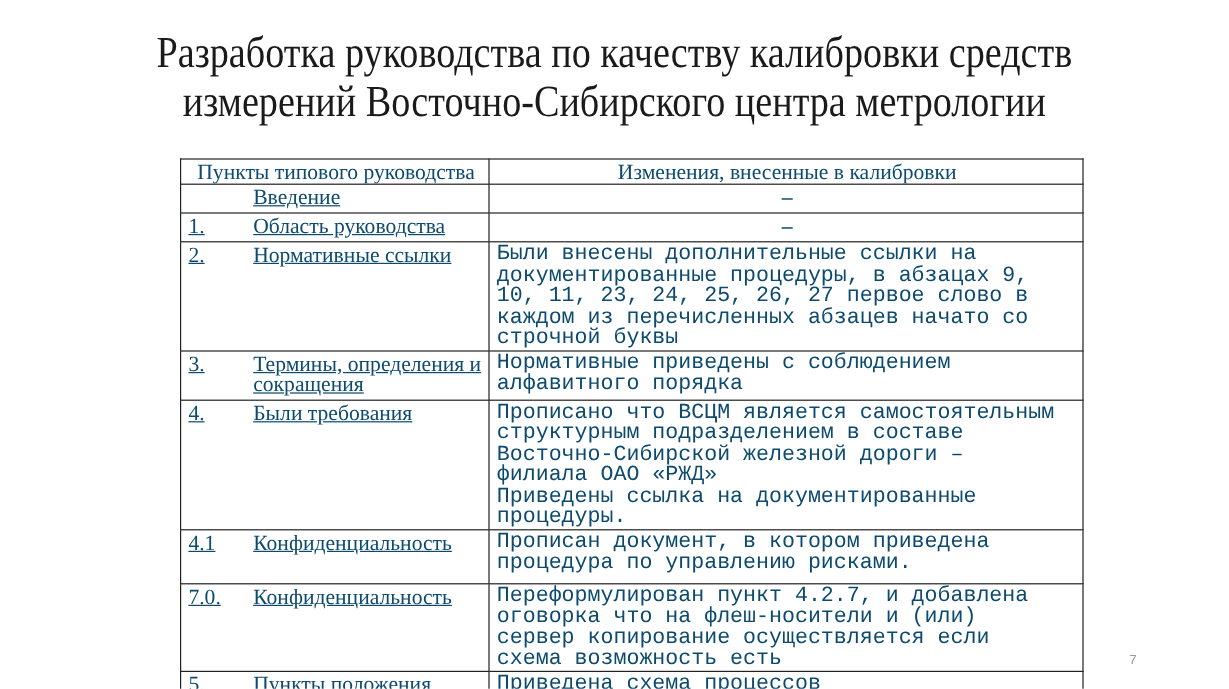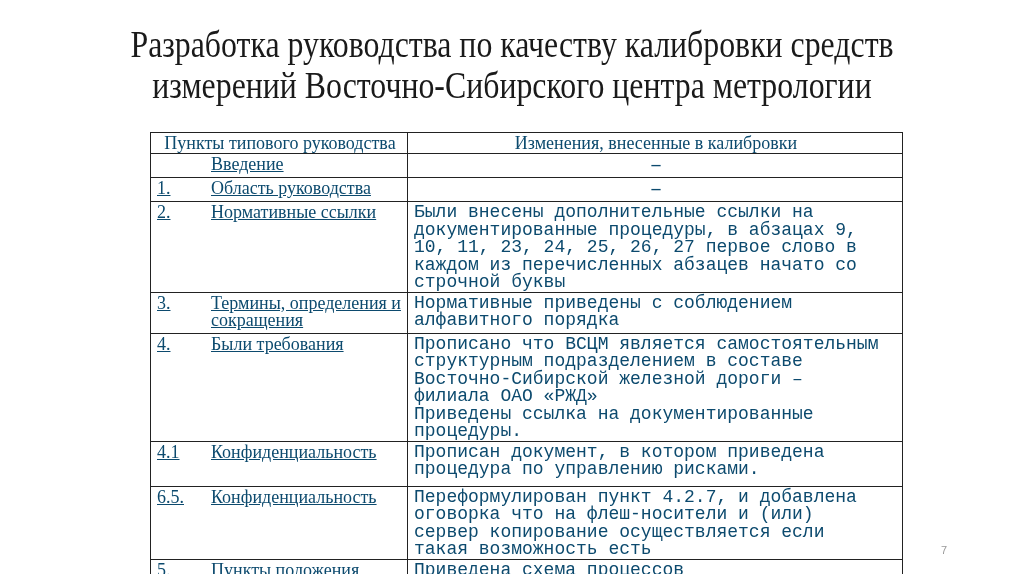--- a/index.html
+++ b/index.html
@@ -111,25 +111,25 @@
             <div class="left-cell">
               <span class="num">4.1</span>
               <span class="name">Конфиденциальность</span>
             </div>
           </td>
         <td class="changes">Прописан документ, в котором приведена процедура по управлению рисками.</td>
       </tr>
       <tr style="height:61px">
         <td>
             <div class="left-cell">
-              <span class="num">6.5.</span>
+              <span class="num">7.0.</span>
               <span class="name">Конфиденциальность</span>
             </div>
           </td>
-        <td class="changes">Переформулирован пункт 4.2.7, и добавлена оговорка что на флеш-носители и (или) сервер копирование осуществляется если такая возможность есть</td>
+        <td class="changes">Переформулирован пункт 4.2.7, и добавлена оговорка что на флеш-носители и (или) сервер копирование осуществляется если схема возможность есть</td>
       </tr>
       <tr style="height:24px">
         <td>
             <div class="left-cell">
               <span class="num">5.</span>
               <span class="name">Пункты положения</span>
             </div>
           </td>
         <td class="changes">Приведена схема процессов</td>
       </tr>

